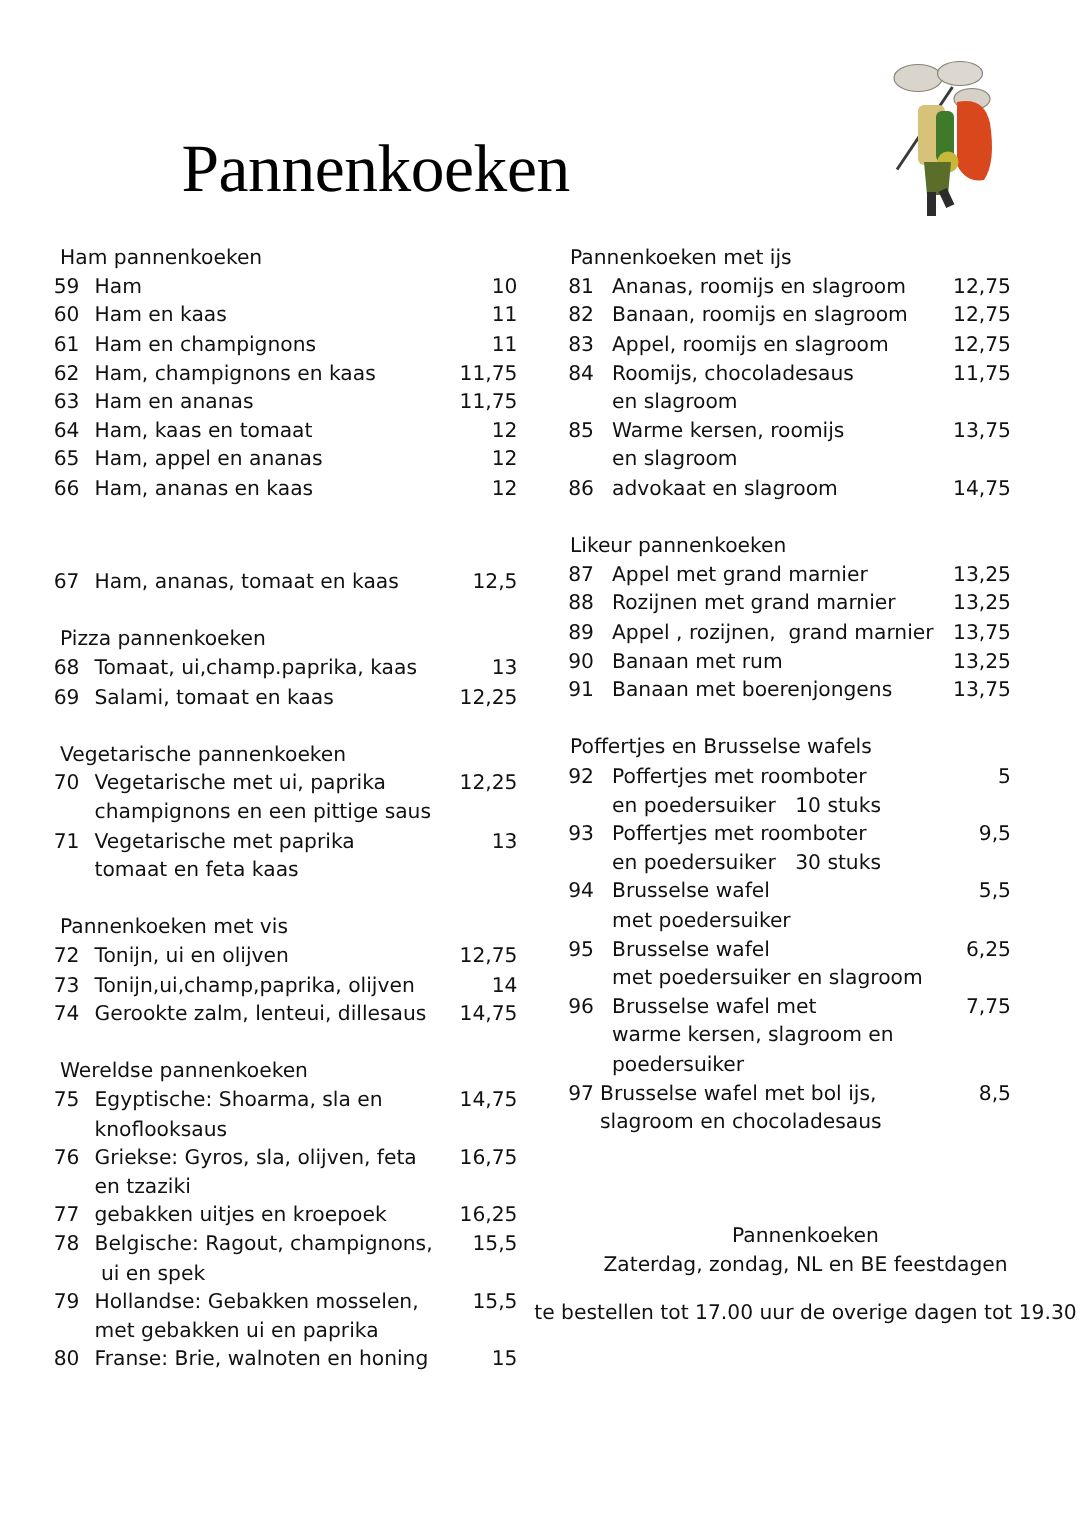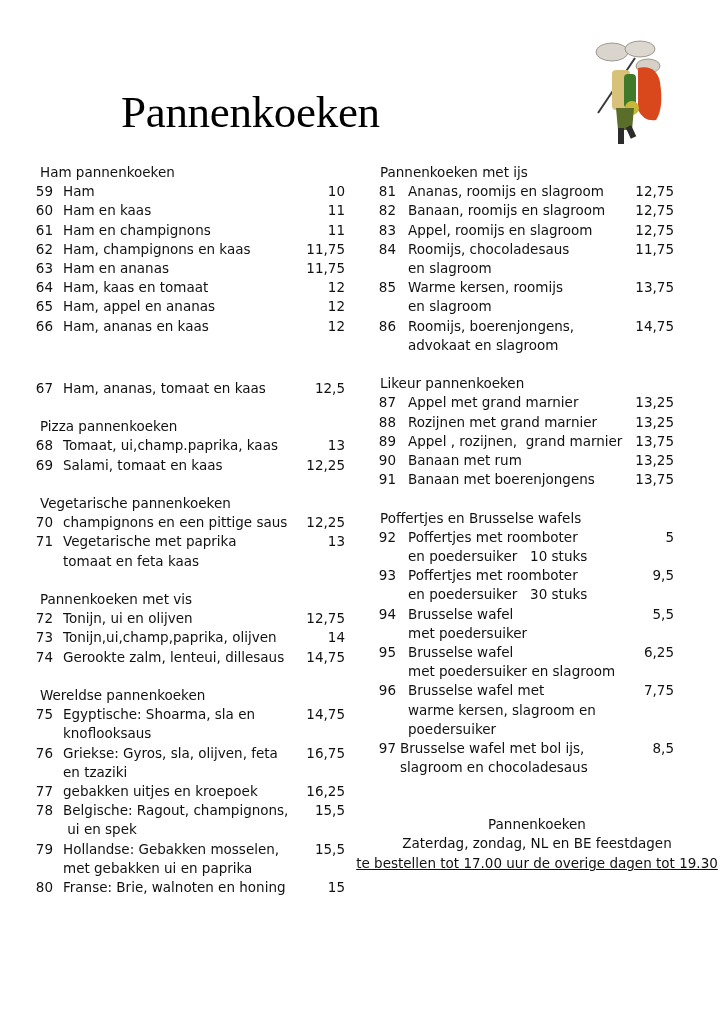--- a/index.html
+++ b/index.html
@@ -17,21 +17,21 @@
   .item .num { position: absolute; left: 0; top: 0; width: 20px; text-align: right; }
   .item .desc { padding-left: 30px; padding-right: 60px; white-space: nowrap; }
   .item .desc span { display: block; }
   .item .price { position: absolute; right: 0; top: 0; text-align: right; }
   .col-right .item .num { width: 18px; }
   .col-right .item .desc { padding-left: 30px; }
   .item.compact .desc { padding-left: 22px; }
   .gap { height: 19.2px; }
   .footer { position: absolute; left: 350px; width: 374px; top: 815px; text-align: center;
             font-size: 13.5px; line-height: 19px; }
-  .footer .l3 { margin-top: 1px; text-decoration: underline; }
+  .footer .l3 { margin-top: 13px; }
 </style>
 </head>
 <body>
 
 <div class="title">Pannenkoeken</div>
 
 <svg class="mascot" viewBox="0 0 90 112">
   <ellipse cx="22" cy="14" rx="16" ry="9" fill="#d9d4cc" stroke="#8a8578" stroke-width="0.8"></ellipse>
   <ellipse cx="50" cy="11" rx="15" ry="8" fill="#dcd7cf" stroke="#8a8578" stroke-width="0.8"></ellipse>
   <ellipse cx="58" cy="28" rx="12" ry="7" fill="#d6d0c6" stroke="#8a8578" stroke-width="0.8"></ellipse>
@@ -129,20 +129,21 @@
         </div>
         <span class="price">12,25</span>
       </div>
     </div>
     <div class="gap"></div>
     <div>
       <div class="sec-title">Vegetarische pannenkoeken</div>
       <div class="item">
         <span class="num">70</span>
         <div class="desc">
+          <span style="white-space: pre;">Vegetarische met ui, paprika</span>
           <span style="white-space: pre;">champignons en een pittige saus</span>
         </div>
         <span class="price">12,25</span>
       </div>
       <div class="item">
         <span class="num">71</span>
         <div class="desc">
           <span style="white-space: pre;">Vegetarische met paprika</span>
           <span style="white-space: pre;">tomaat en feta kaas</span>
         </div>
@@ -261,21 +262,20 @@
         <span class="num">85</span>
         <div class="desc">
           <span style="white-space: pre;">Warme kersen, roomijs</span>
           <span style="white-space: pre;">en slagroom</span>
         </div>
         <span class="price">13,75</span>
       </div>
       <div class="item">
         <span class="num">86</span>
         <div class="desc">
-          <span style="white-space: pre;">Roomijs, boerenjongens,</span>
           <span style="white-space: pre;">advokaat en slagroom</span>
         </div>
         <span class="price">14,75</span>
       </div>
     </div>
     <div class="gap"></div>
     <div>
       <div class="sec-title">Likeur pannenkoeken</div>
       <div class="item">
         <span class="num">87</span>

